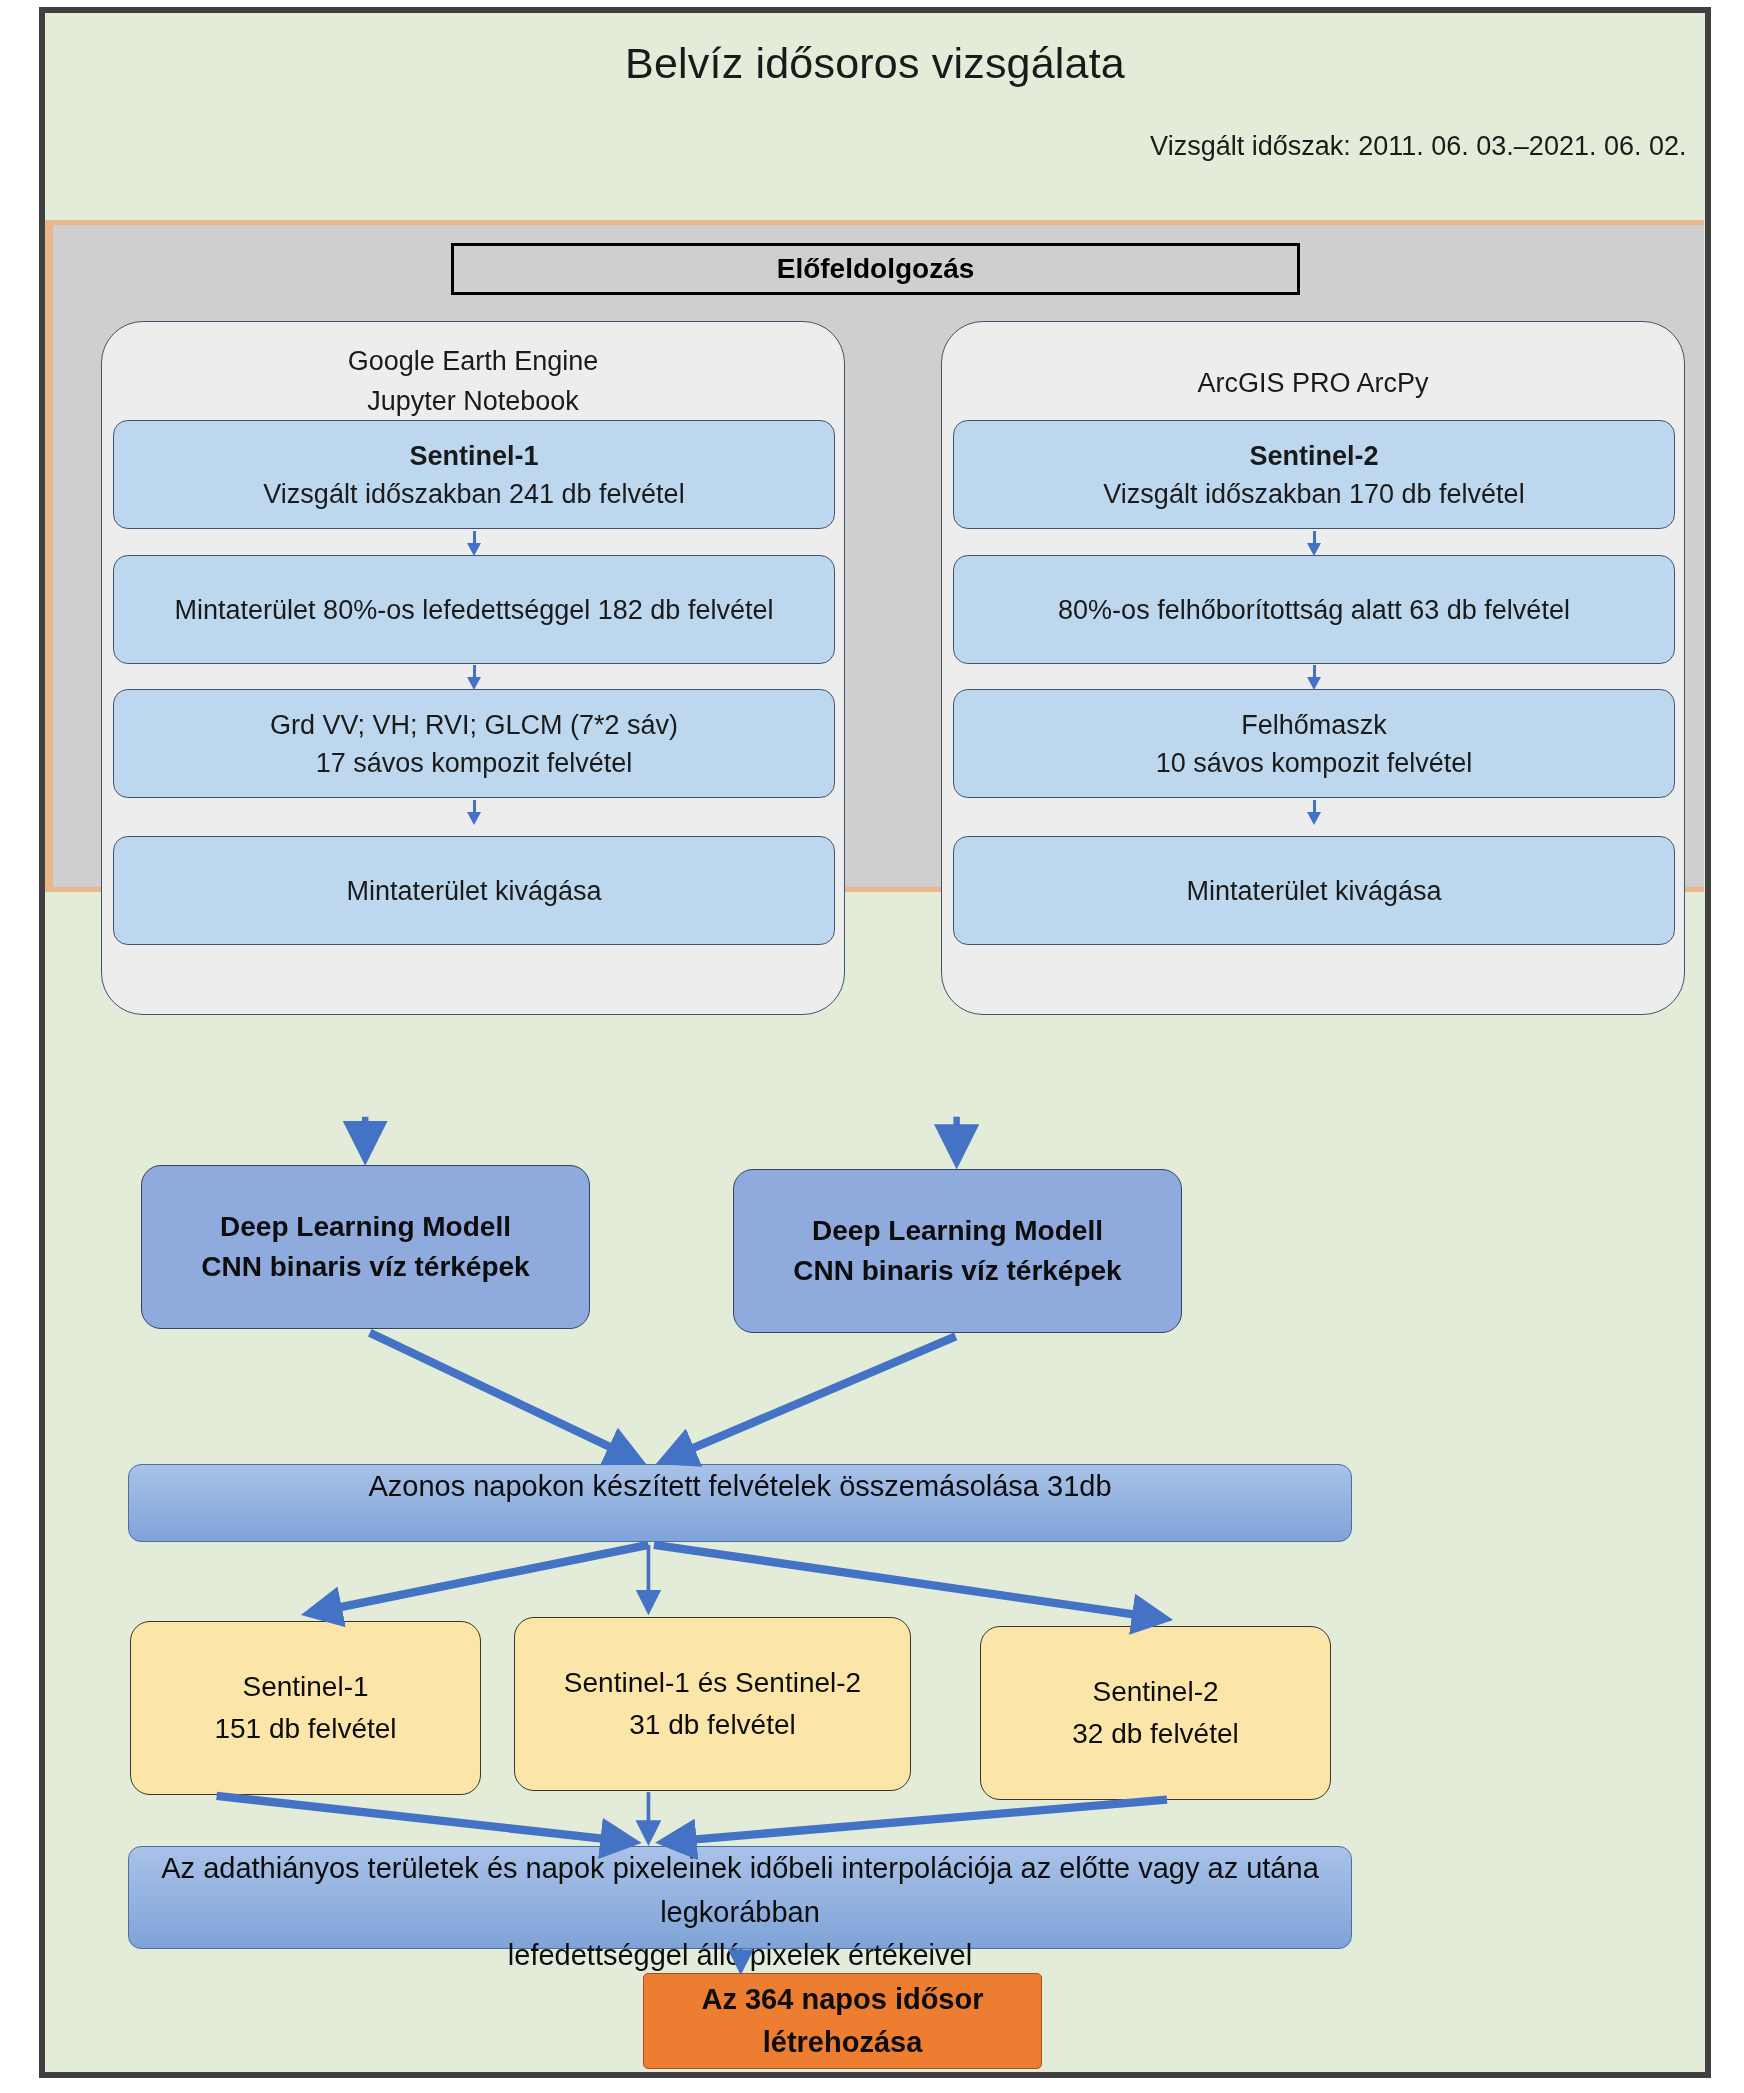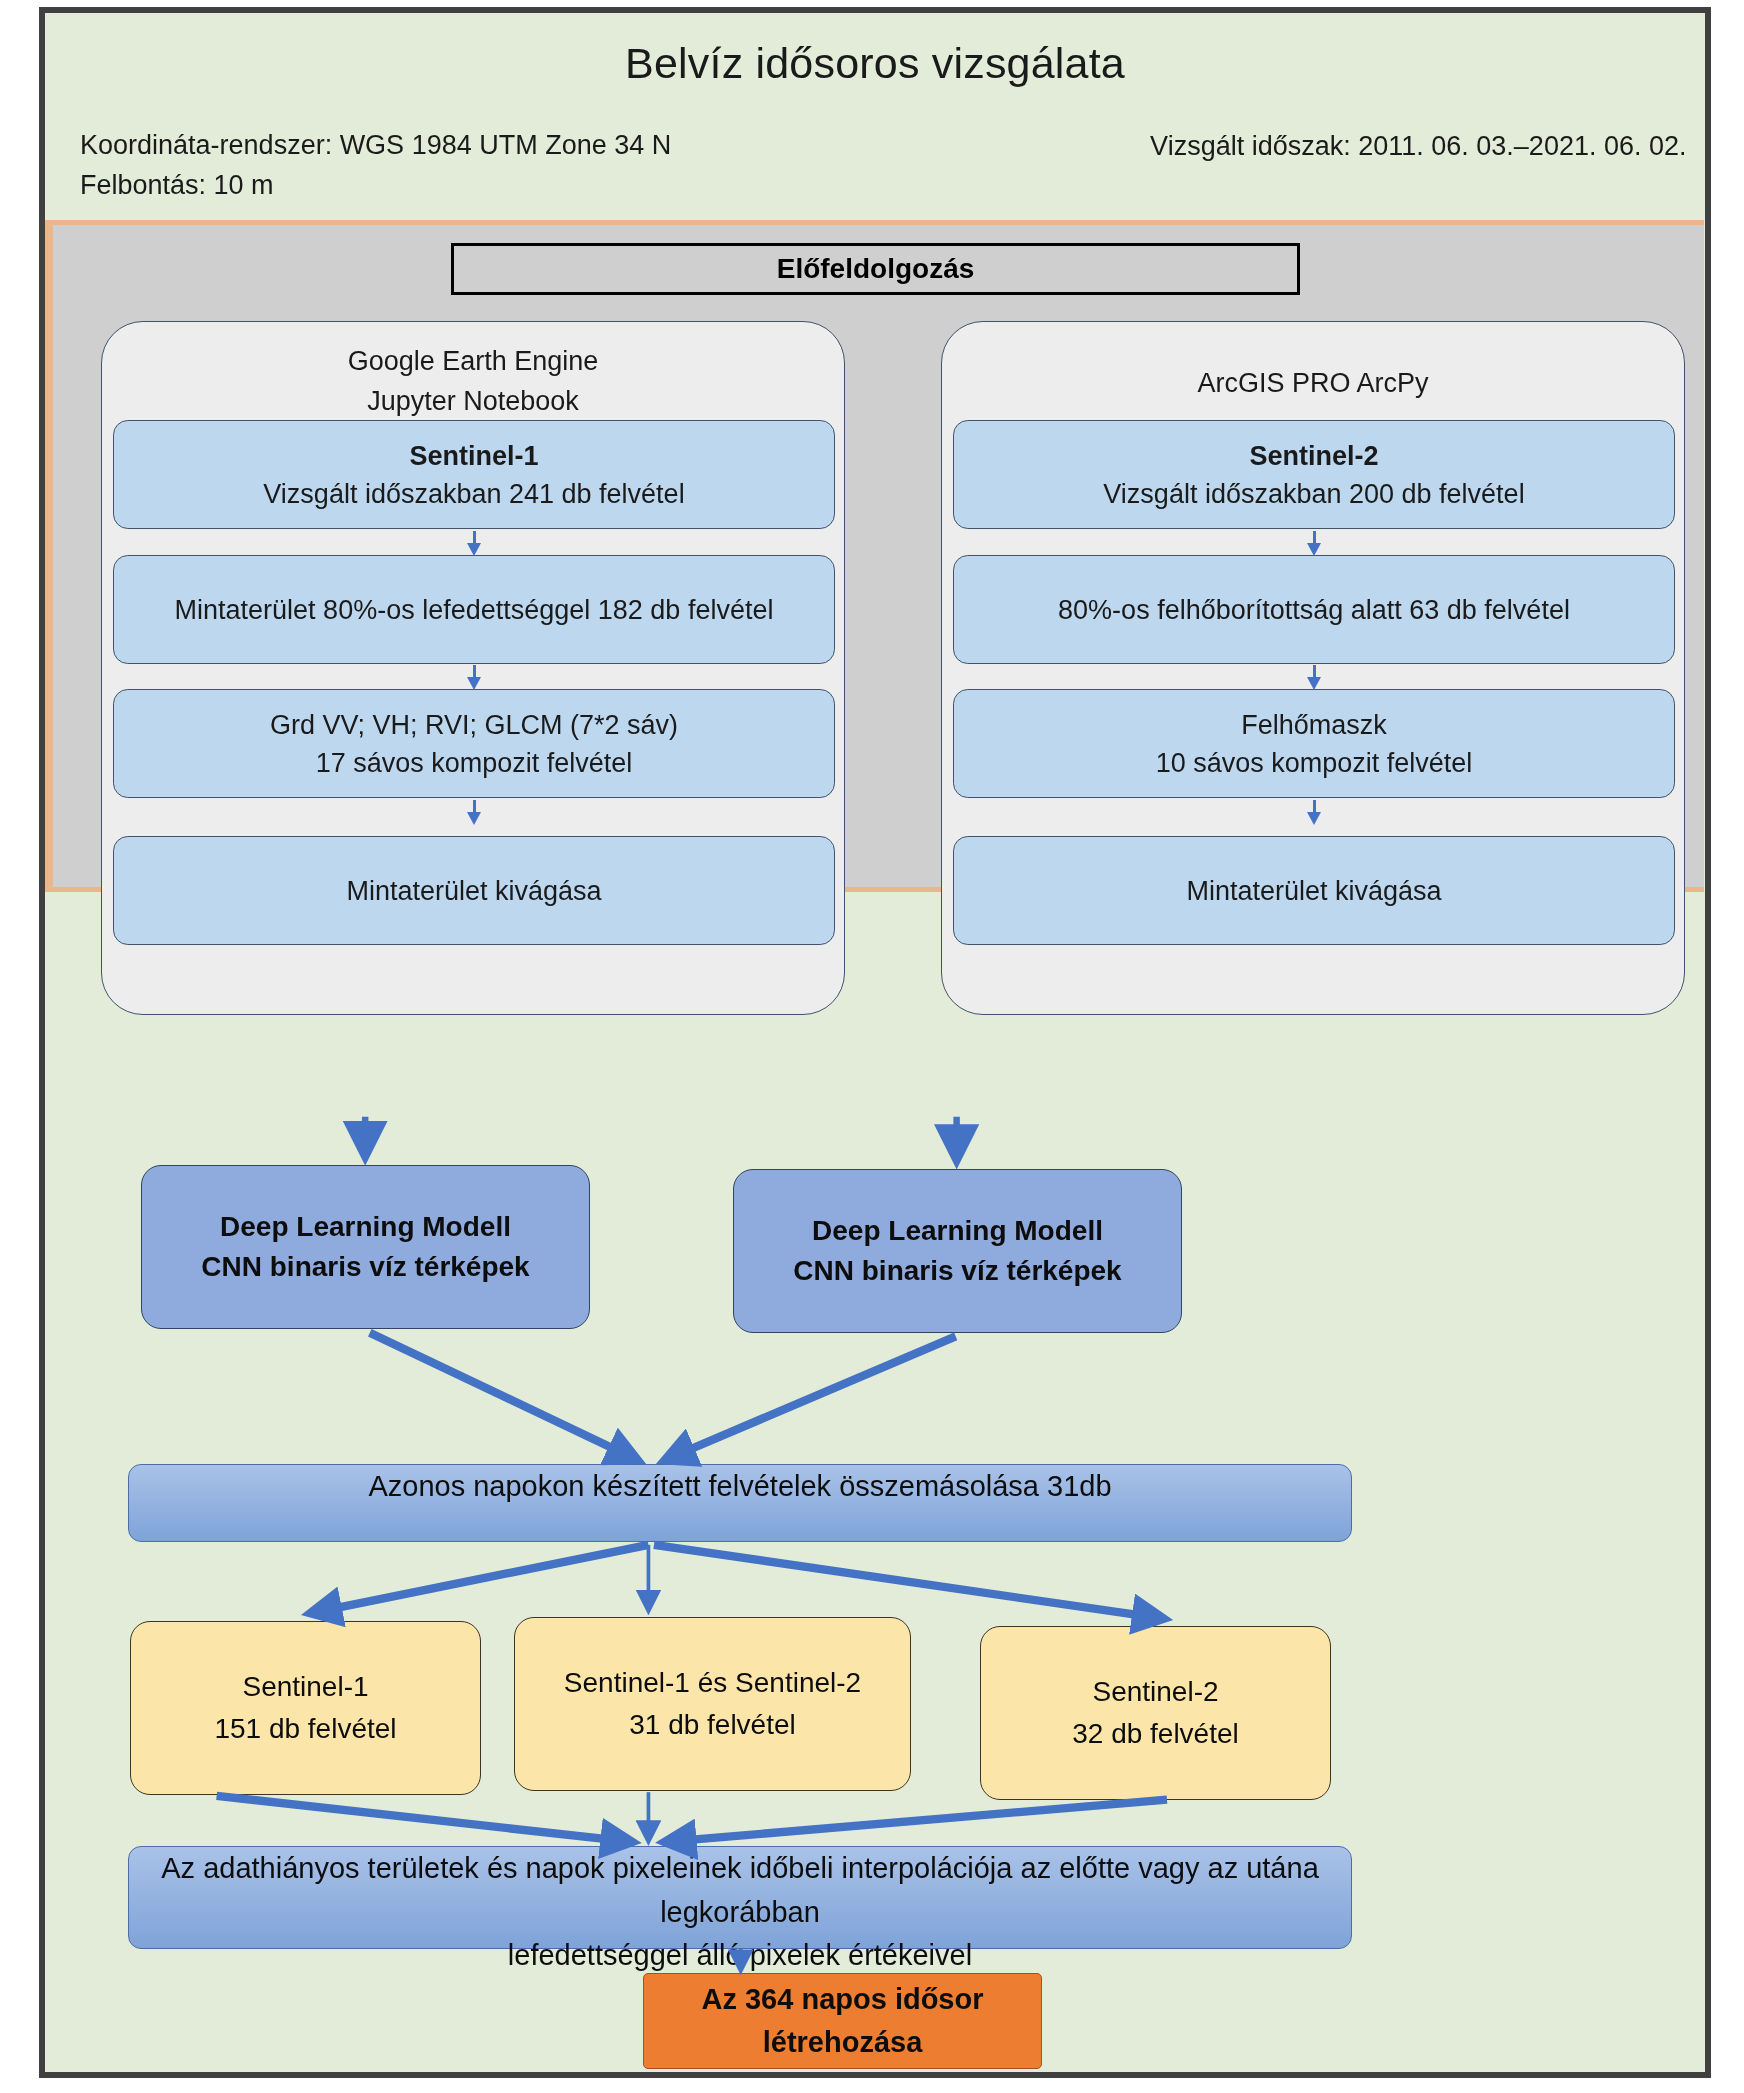--- a/index.html
+++ b/index.html
@@ -247,24 +247,20 @@
     pointer-events: none;
   }
 </style>
 </head>
 <body>
 
 <div id="poster">
 
   <div class="title">Belvíz idősoros vizsgálata</div>
 
-  <div class="meta-left">
-    <div>Koordináta-rendszer: WGS 1984 UTM Zone 34 N</div>
-    <div>Felbontás: 10 m</div>
-  </div>
 
   <div class="meta-right">Vizsgált időszak: 2011. 06. 03.–2021. 06. 02.</div>
 
   <div id="preproc">
 
     <div class="preproc-header">Előfeldolgozás</div>
 
     <div class="container-card left">
       <div class="container-title">
         <div>Google Earth Engine</div>
@@ -294,21 +290,21 @@
       <div class="vconn" style="left:371px; top:478px; height:13px;"></div>
     </div>
 
     <div class="container-card right">
       <div class="container-title">
         <div>ArcGIS PRO ArcPy</div>
       </div>
 
       <div class="step step-1">
         <b>Sentinel-2</b>
-        <span>Vizsgált időszakban 200 db felvétel</span>
+        <span>Vizsgált időszakban 170 db felvétel</span>
       </div>
 
       <div class="step step-2">
         <span>80%-os felhőborítottság  alatt 63 db felvétel</span>
       </div>
 
       <div class="step step-3">
         <span>Felhőmaszk</span>
         <span>10 sávos kompozit felvétel</span>
       </div>

